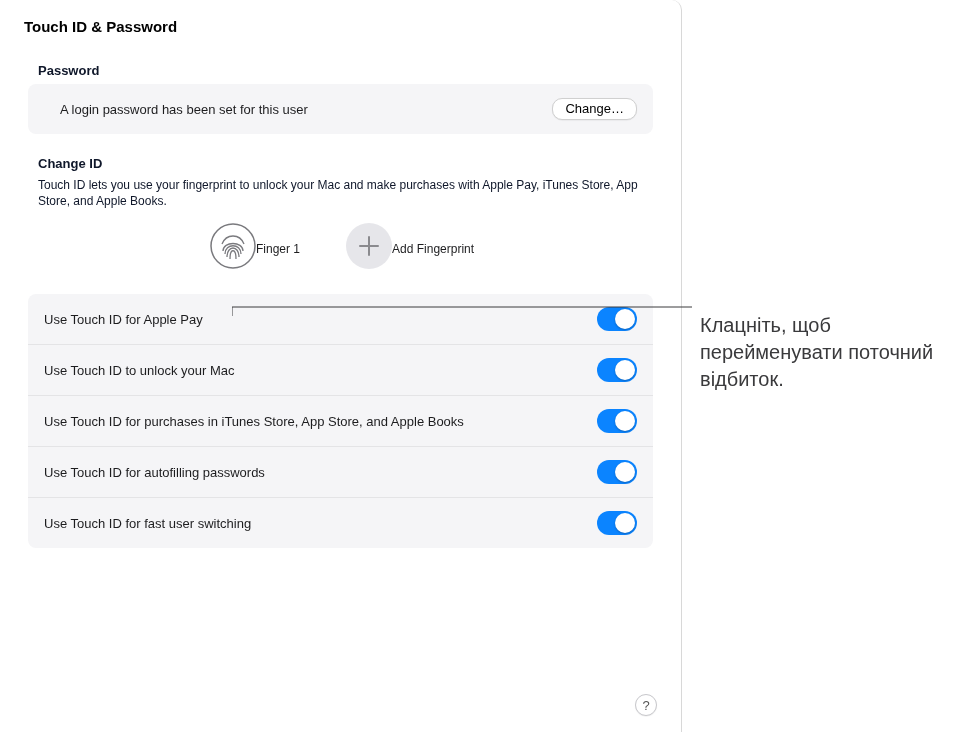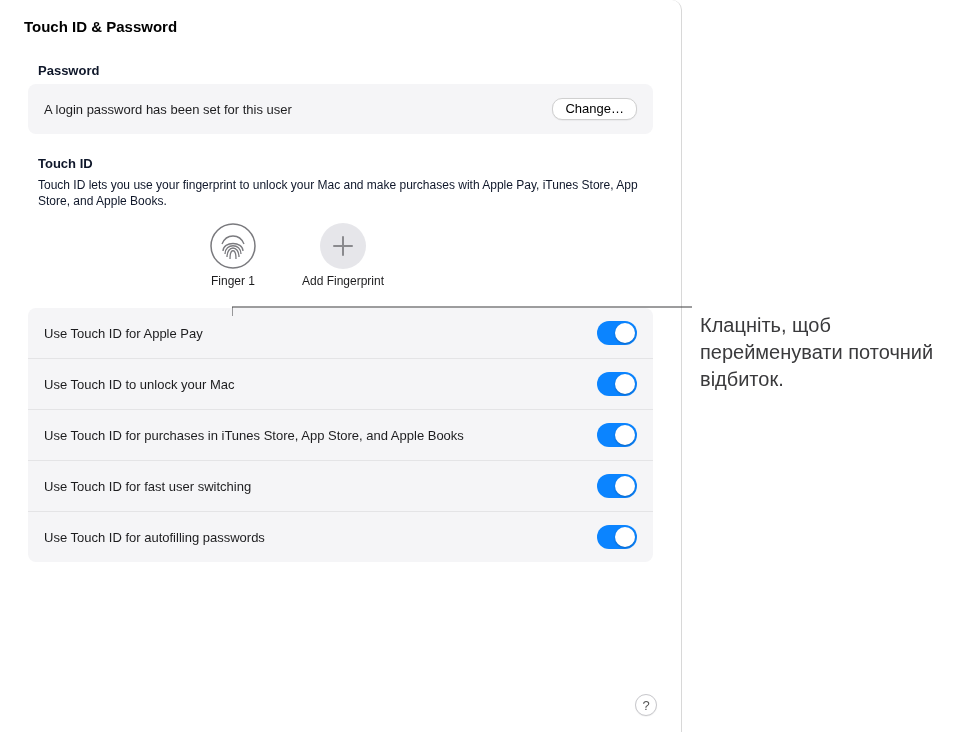--- a/index.html
+++ b/index.html
@@ -40,20 +40,21 @@
     border-radius: 8px;
     margin: 0 8px 22px 8px;
     padding: 14px 16px;
     display: flex;
     align-items: center;
     justify-content: space-between;
   }
   .card-text {
     font-size: 13px;
     color: #1d1d1f;
+    margin-left: 16px;
   }
   .btn {
     background: #ffffff;
     border: 1px solid #d0d0d0;
     border-radius: 10px;
     padding: 2px 12px 3px 12px;
     font-size: 13px;
     color: #000;
     cursor: pointer;
     box-shadow: 0 0.5px 1px rgba(0,0,0,0.08);
@@ -65,21 +66,21 @@
     margin: 4px 18px 14px 18px;
   }
   .fingerprints {
     display: flex;
     gap: 46px;
     margin-left: 190px;
     margin-bottom: 20px;
   }
   .fp-item {
     display: flex;
-    flex-direction: column;
+    flex-direction: row;
     align-items: center;
     cursor: pointer;
   }
   .fp-circle {
     width: 46px;
     height: 46px;
     border-radius: 50%;
     display: flex;
     align-items: center;
     justify-content: center;
@@ -167,21 +168,21 @@
 <div class="panel">
 
   <div class="title">Touch ID &amp; Password</div>
 
   <div class="section-label">Password</div>
   <div class="card">
     <span class="card-text">A login password has been set for this user</span>
     <button class="btn">Change…</button>
   </div>
 
-  <div class="section-label">Touch ID</div>
+  <div class="section-label">Change ID</div>
   <div class="desc">Touch ID lets you use your fingerprint to unlock your Mac and make purchases with Apple Pay, iTunes Store, App Store, and Apple Books.</div>
 
   <div class="fingerprints">
     <div class="fp-item">
       <div class="fp-circle">
         <svg width="46" height="46" viewBox="0 0 46 46">
           <circle cx="23" cy="23" r="22" fill="none" stroke="#7a7a7e" stroke-width="1.5"></circle>
           <path d="M13 28 C13 18, 33 18, 33 28" fill="none" stroke="#7a7a7e" stroke-width="1.3"></path>
           <path d="M15 31 C15 20, 31 20, 31 31" fill="none" stroke="#7a7a7e" stroke-width="1.3"></path>
           <path d="M17 34 C17 22, 29 22, 29 34" fill="none" stroke="#7a7a7e" stroke-width="1.3"></path>
@@ -210,25 +211,25 @@
     </div>
     <div class="opt-row">
       <span class="opt-label">Use Touch ID to unlock your Mac</span>
       <div class="toggle"></div>
     </div>
     <div class="opt-row">
       <span class="opt-label">Use Touch ID for purchases in iTunes Store, App Store, and Apple Books</span>
       <div class="toggle"></div>
     </div>
     <div class="opt-row">
+      <span class="opt-label">Use Touch ID for autofilling passwords</span>
+      <div class="toggle"></div>
+    </div>
+    <div class="opt-row">
       <span class="opt-label">Use Touch ID for fast user switching</span>
-      <div class="toggle"></div>
-    </div>
-    <div class="opt-row">
-      <span class="opt-label">Use Touch ID for autofilling passwords</span>
       <div class="toggle"></div>
     </div>
   </div>
 
   <div class="help">?</div>
 </div>
 
 <svg class="callout-line" style="position:absolute; left:232px; top:303px;" width="460" height="20">
   <line x1="0" y1="4" x2="460" y2="4"></line>
   <line x1="0" y1="4" x2="0" y2="13"></line>

